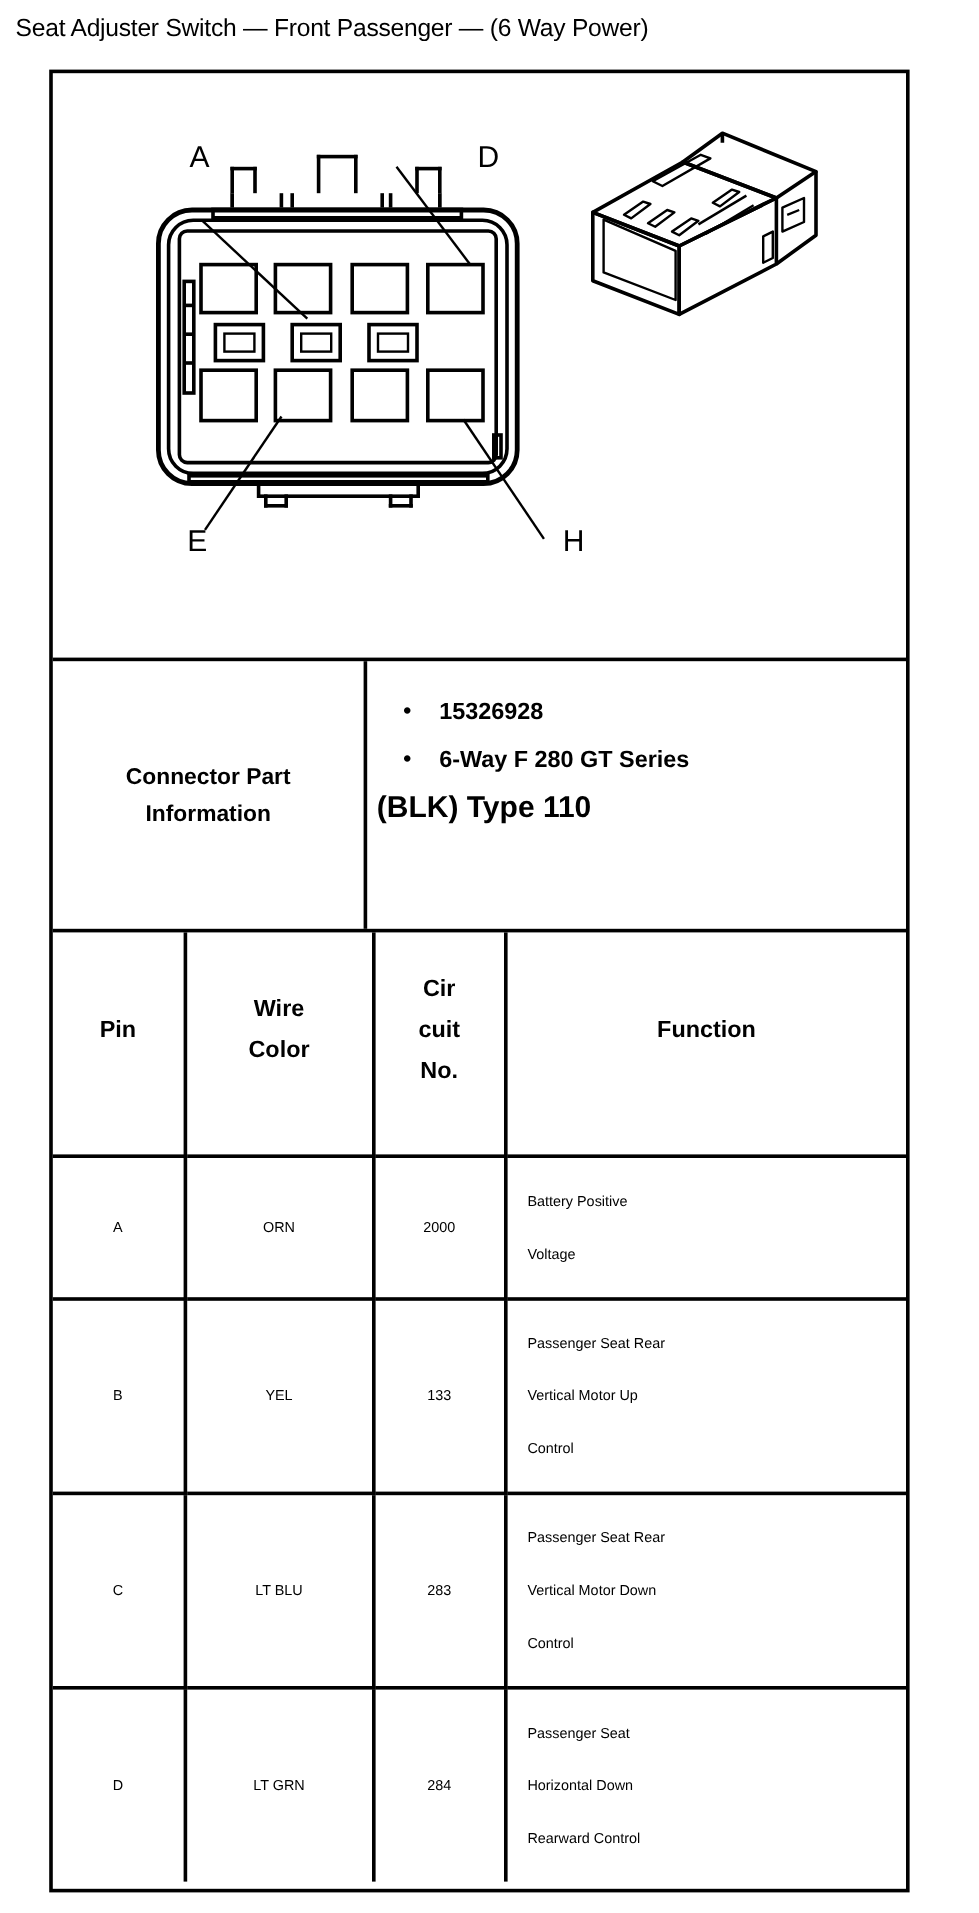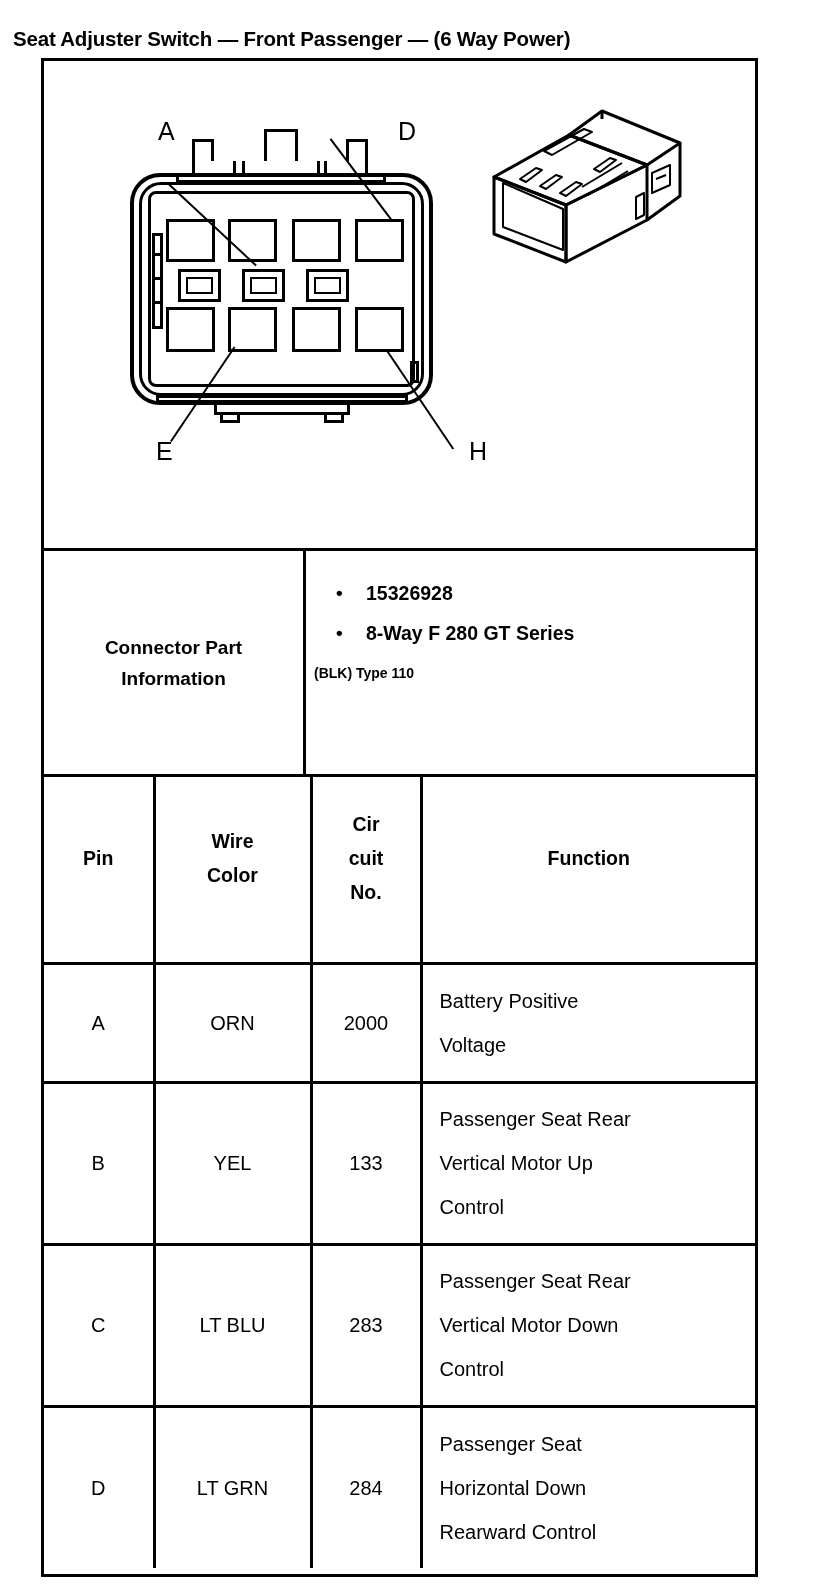--- a/index.html
+++ b/index.html
@@ -13,24 +13,24 @@
     position: relative;
     font-family: "Liberation Sans", sans-serif;
     color: #000000;
     overflow: hidden;
   }
 
   
   #page-title {
     position: absolute;
     left: 13px;
-    top: 26px;
+    top: 11px;
     width: 790px;
     font-size: 20.5px;
-    font-weight: bold;
+    font-weight: normal;
     letter-spacing: -0.2px;
     white-space: nowrap;
     line-height: 26px;
   }
 
   
   #doc-frame {
     position: absolute;
     left: 41px;
     top: 58px;
@@ -259,21 +259,21 @@
     position: relative;
     padding-left: 52px;
   }
   .pi-line .bullet {
     position: absolute;
     left: 22px;
     top: 0;
     font-size: 19px;
   }
   .pi-cont {
-    font-size: 14px;
+    font-size: 25px;
     font-weight: bold;
     line-height: 40px;
     padding-left: 0;
   }
   #part-info-divider {
     position: absolute;
     left: 0; top: 713px;
     width: 711px; height: 3px;
     background: #000;
   }
@@ -310,21 +310,21 @@
     font-size: 19.5px;
     font-weight: bold;
     text-align: center;
     vertical-align: bottom;
     padding-bottom: 22px !important;
     line-height: 34px;
   }
   th .hdr-stack { display: block; }
 
   tbody td {
-    font-size: 20px;
+    font-size: 12px;
     font-weight: normal;
     line-height: 44px;
     margin-left: 17px;
   }
   td.c-pin, td.c-color, td.c-circuit {
     text-align: center;
   }
   td.c-function {
     text-align: left;
     padding-left: 17px !important;
@@ -440,21 +440,21 @@
         <span>Information</span>
       </div>
     </div>
     <div id="part-info-values">
       <div class="pi-line">
         <span class="bullet">•</span>
         <span>15326928</span>
       </div>
       <div class="pi-line">
         <span class="bullet">•</span>
-        <span>8-Way F 280 GT Series</span>
+        <span>6-Way F 280 GT Series</span>
       </div>
       <div class="pi-cont">(BLK) Type 110</div>
     </div>
   </div>
   <div id="part-info-divider"></div>
 
   <table id="pin-table">
     <colgroup>
       <col class="col-pin">
         <col class="col-color">

